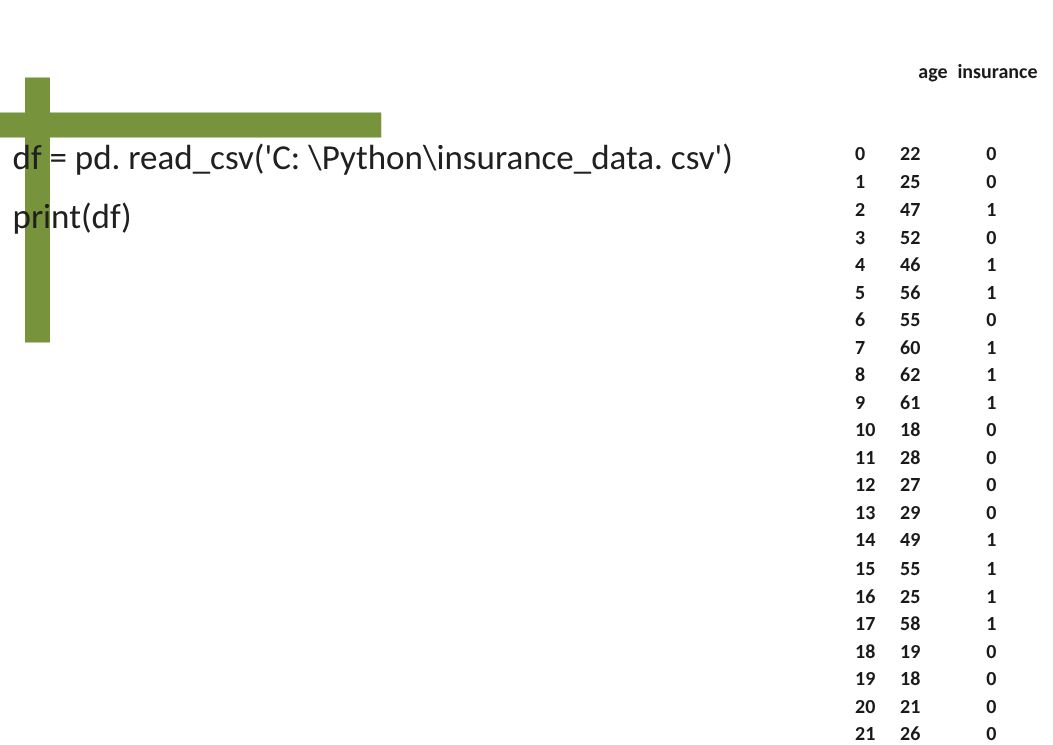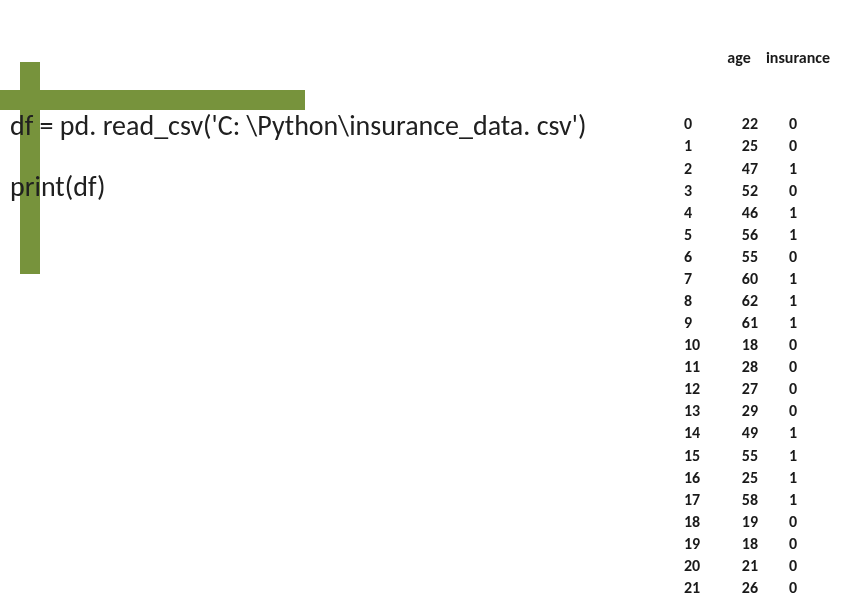--- a/index.html
+++ b/index.html
@@ -30,21 +30,21 @@
   }
   .code-block {
     position: absolute;
     left: 10px;
     top: 104px;
     font-size: 28px;
     color: #202020;
     line-height: 1.6;
   }
   .code-line2 {
-    margin-top: 16px;
+    margin-top: 2px;
   }
   .dataframe {
     position: absolute;
     right: 12px;
     top: 3px;
     font-family: Calibri, "Segoe UI", Arial, sans-serif;
     font-size: 16px;
     font-weight: 700;
     color: #1a1a1a;
     line-height: 1.38;
@@ -52,28 +52,28 @@
   }
   .df-row {
     display: flex;
   }
   .df-idx {
     width: 36px;
     text-align: left;
   }
   .df-age {
     width: 38px;
-    text-align: right;
+    text-align: left;
   }
   .df-ins {
     width: 70px;
     text-align: center;
   }
   .df-header .df-idx { }
-  .df-header .df-age { text-align: center; }
+  .df-header .df-age { text-align: right; }
   .df-header .df-ins { text-align: right; padding-left: 2px;}
 </style>
 </head>
 <body>
 
 <div class="deco-h"></div>
 <div class="deco-v"></div>
 
 <div class="code-block">
   <div>df = pd. read_csv('C: \Python\insurance_data. csv')</div>

